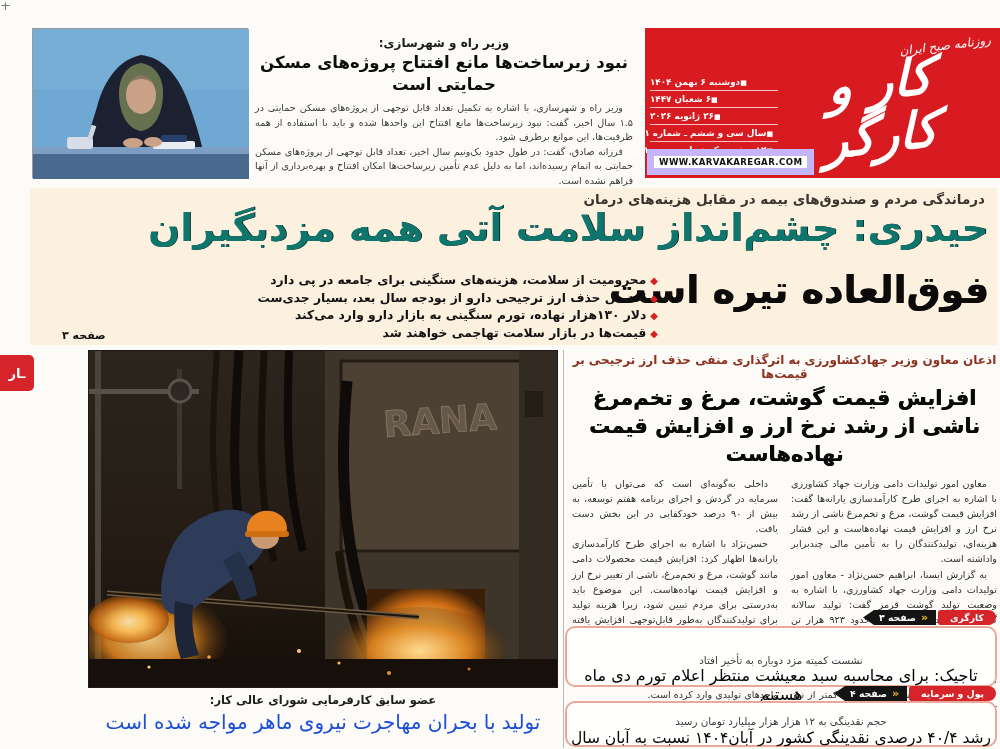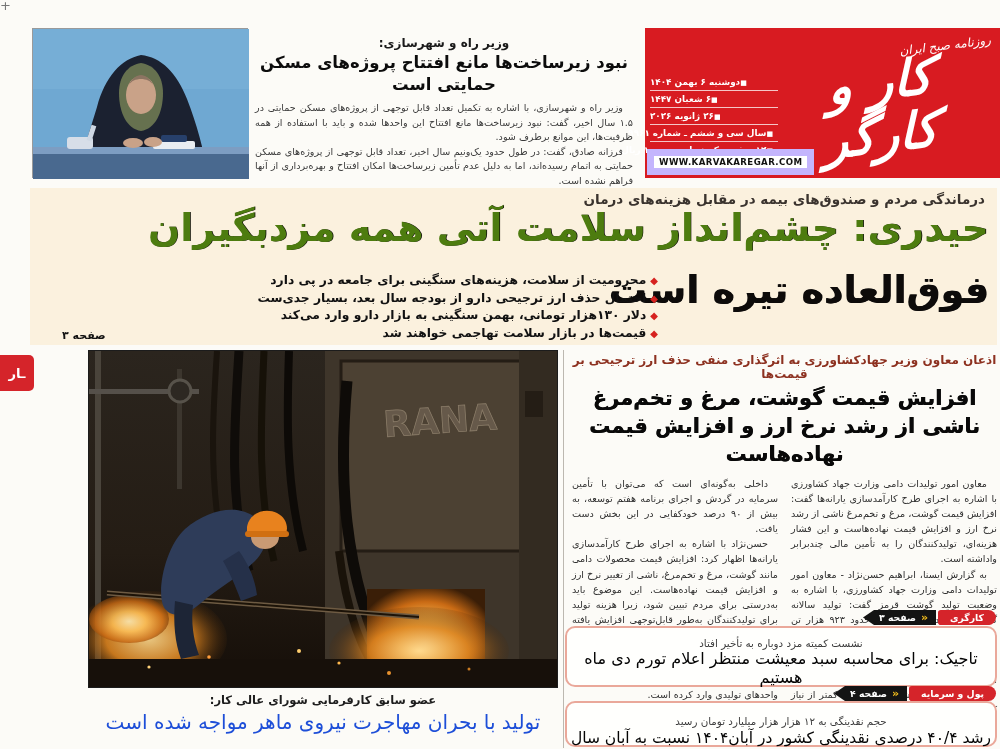--- a/index.html
+++ b/index.html
@@ -31,21 +31,21 @@
            transform:rotate(-7deg) skewX(-6deg); }
   .mast-dates { left:5px; top:46px; width:128px; }
   .mast-row { direction:rtl; text-align:left; color:#fff; font-size:8.8px; font-weight:bold; line-height:12px;
               border-bottom:1px solid rgba(255,255,255,.75); padding:2px 2px 1px 0; white-space:nowrap; }
   .mast-row .sq { color:#fff; font-size:7px; margin-right:3px; }
   .website-box { left:2px; bottom:3px; background:#fff; border:7px solid #c4b5fd; padding:1px 5px; font-size:8.6px; font-weight:bold; color:#111; letter-spacing:.4px; }
 
   
   .lead-band { left:30px; top:188px; width:967px; height:157px; background:#fbf1de; }
   .lead-kicker { right:12px; top:3px; font-size:13.5px; font-weight:bold; color:#3a332e; }
-  .lead-h1 { right:8px; top:18px; font-size:38px; font-weight:bold; color:#4d7c0f; text-shadow:.7px 0 0 #0d0b0a; white-space:nowrap; }
+  .lead-h1 { right:8px; top:18px; font-size:38px; font-weight:bold; color:#0f766e; text-shadow:.7px 0 0 #0d0b0a; white-space:nowrap; }
   .lead-h2 { right:8px; top:80px; font-size:38px; font-weight:bold; color:#0d0b0a; text-shadow:.7px 0 0 #0d0b0a; white-space:nowrap; }
   .lead-bullets { left:120px; top:84px; width:508px; direction:rtl; text-align:right; }
   .lead-bullets .b { font-size:12.3px; font-weight:bold; color:#111; line-height:16.5px; white-space:nowrap; }
   .lead-bullets .d { color:#d6221f; font-size:10px; margin-left:4px; }
   .lead-pageref { left:32px; bottom:3px; font-size:11px; font-weight:bold; color:#111; }
 
   
   .edge-tab { left:0; top:355px; width:34px; height:36px; background:#d5242a; border-radius:0 5px 5px 0;
               color:#fff; font-size:13px; font-weight:bold; display:flex; align-items:center; justify-content:center; }
 
@@ -71,21 +71,21 @@
                padding:0 8px 0 16px; clip-path:polygon(0 50%, 11px 0, 100% 0, 100% 100%, 11px 100%); direction:rtl; }
   .tab .chev { color:#f6c01d; font-size:11px; font-weight:bold; margin-left:5px; line-height:1; }
   .tab .pill { background:#d5242a; color:#fff; font-size:9.3px; font-weight:bold; display:flex; align-items:center;
                padding:0 12px; border-radius:3px 8px 8px 3px; margin-left:2px; }
   .tab1 { right:4px; top:610px; }
   .tab2 { right:4px; top:686px; }
   .news-box { left:565px; width:432px; background:#fffffd; border:2px solid #eaa89a; border-radius:10px; text-align:center; }
   .box1 { top:626px; height:61px; }
   .box2 { top:701px; height:46px; }
   .box-kicker { font-size:10.3px; color:#3c3c3c; }
-  .box1 .box-kicker { margin-top:9px; }
+  .box1 .box-kicker { margin-top:26px; }
   .box2 .box-kicker { margin-top:12px; }
   .box-headline { color:#040404; }
   .box1 .box-headline { font-size:16px; margin-top:0; }
   .box2 .box-headline { font-size:15.5px; margin-top:2px; }
 </style>
 </head>
 <body>
 
 <div id="page">
 
@@ -139,21 +139,21 @@
     <div class="abs website-box">WWW.KARVAKAREGAR.COM</div>
   </div>
 
   <div class="abs lead-band">
     <div class="abs lead-kicker rtl">درماندگی مردم و صندوق‌های بیمه در مقابل هزینه‌های درمان</div>
     <div class="abs lead-h1 rtl">حیدری: چشم‌انداز سلامت آتی همه مزدبگیران</div>
     <div class="abs lead-h2 rtl">فوق‌العاده تیره است</div>
     <div class="abs lead-bullets">
       <div class="b"><span class="d">◆</span><span>محرومیت از سلامت، هزینه‌های سنگینی برای جامعه در پی دارد</span></div>
       <div class="b"><span class="d">◆</span><span>احتمال حذف ارز ترجیحی دارو از بودجه سال بعد، بسیار جدی‌ست</span></div>
-      <div class="b"><span class="d">◆</span><span>دلار ۱۳۰هزار تومانی، بهمن سنگینی به بازار دارو وارد می‌کند</span></div>
+      <div class="b"><span class="d">◆</span><span>دلار ۱۳۰هزار نهاده، تورم سنگینی به بازار دارو وارد می‌کند</span></div>
       <div class="b"><span class="d">◆</span><span>قیمت‌ها در بازار سلامت تهاجمی خواهند شد</span></div>
     </div>
     <div class="abs lead-pageref rtl">صفحه ۳</div>
   </div>
 
   <div class="abs edge-tab">ـار</div>
 
   <div class="abs main-photo">
     <svg width="468" height="336" viewBox="0 0 468 336">
       <defs>

